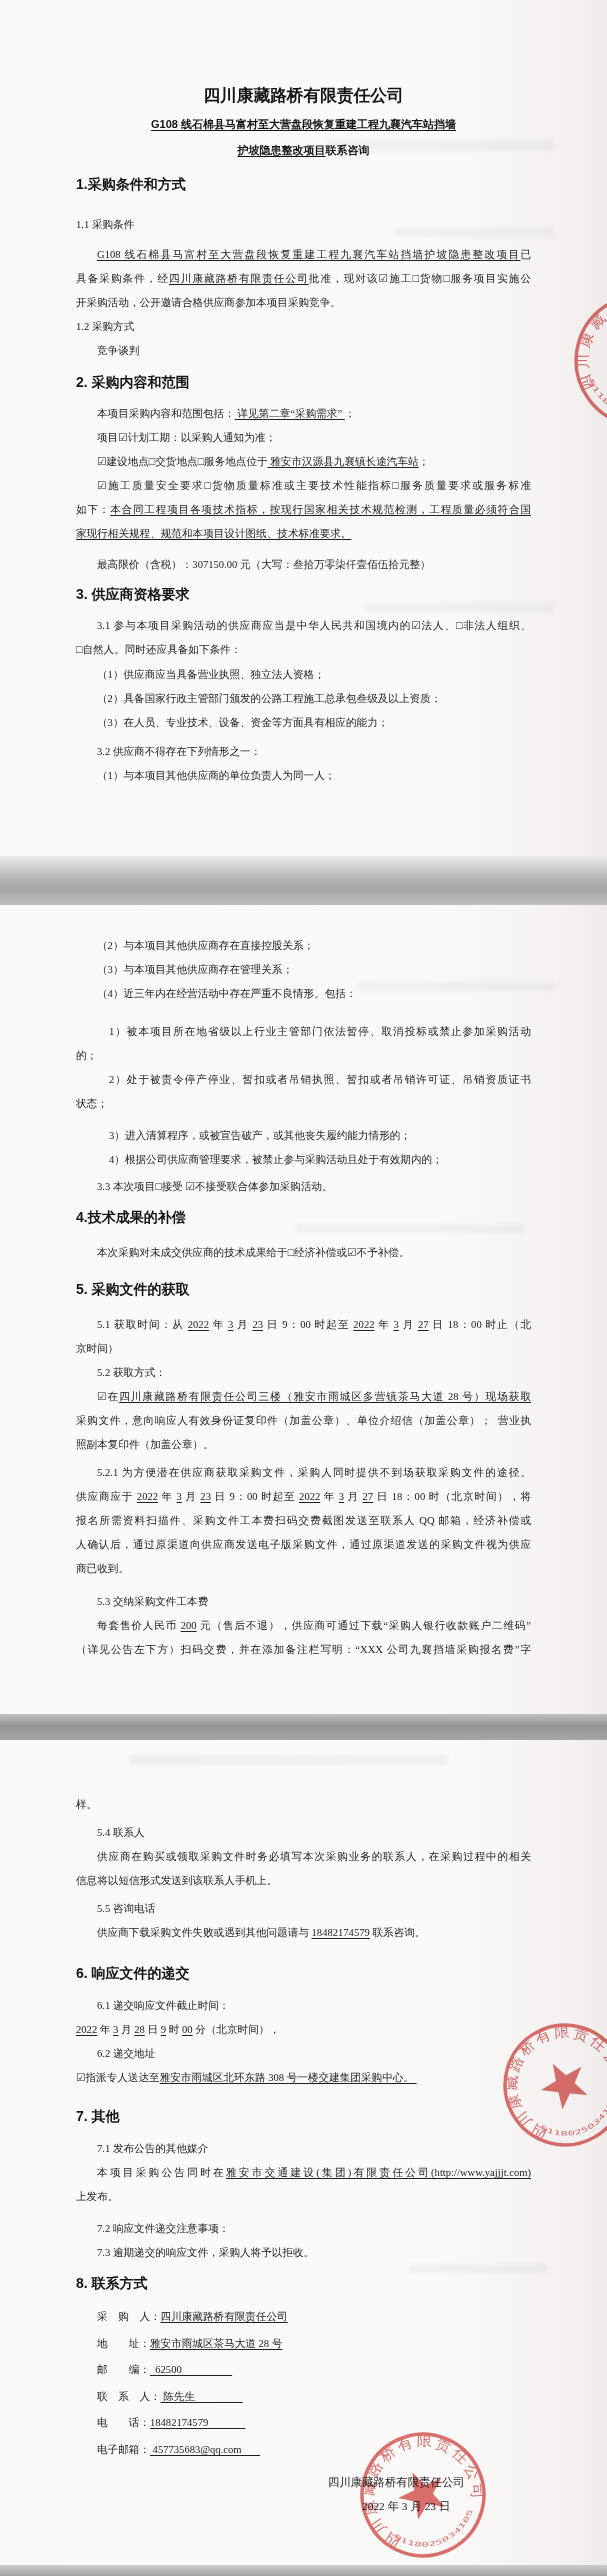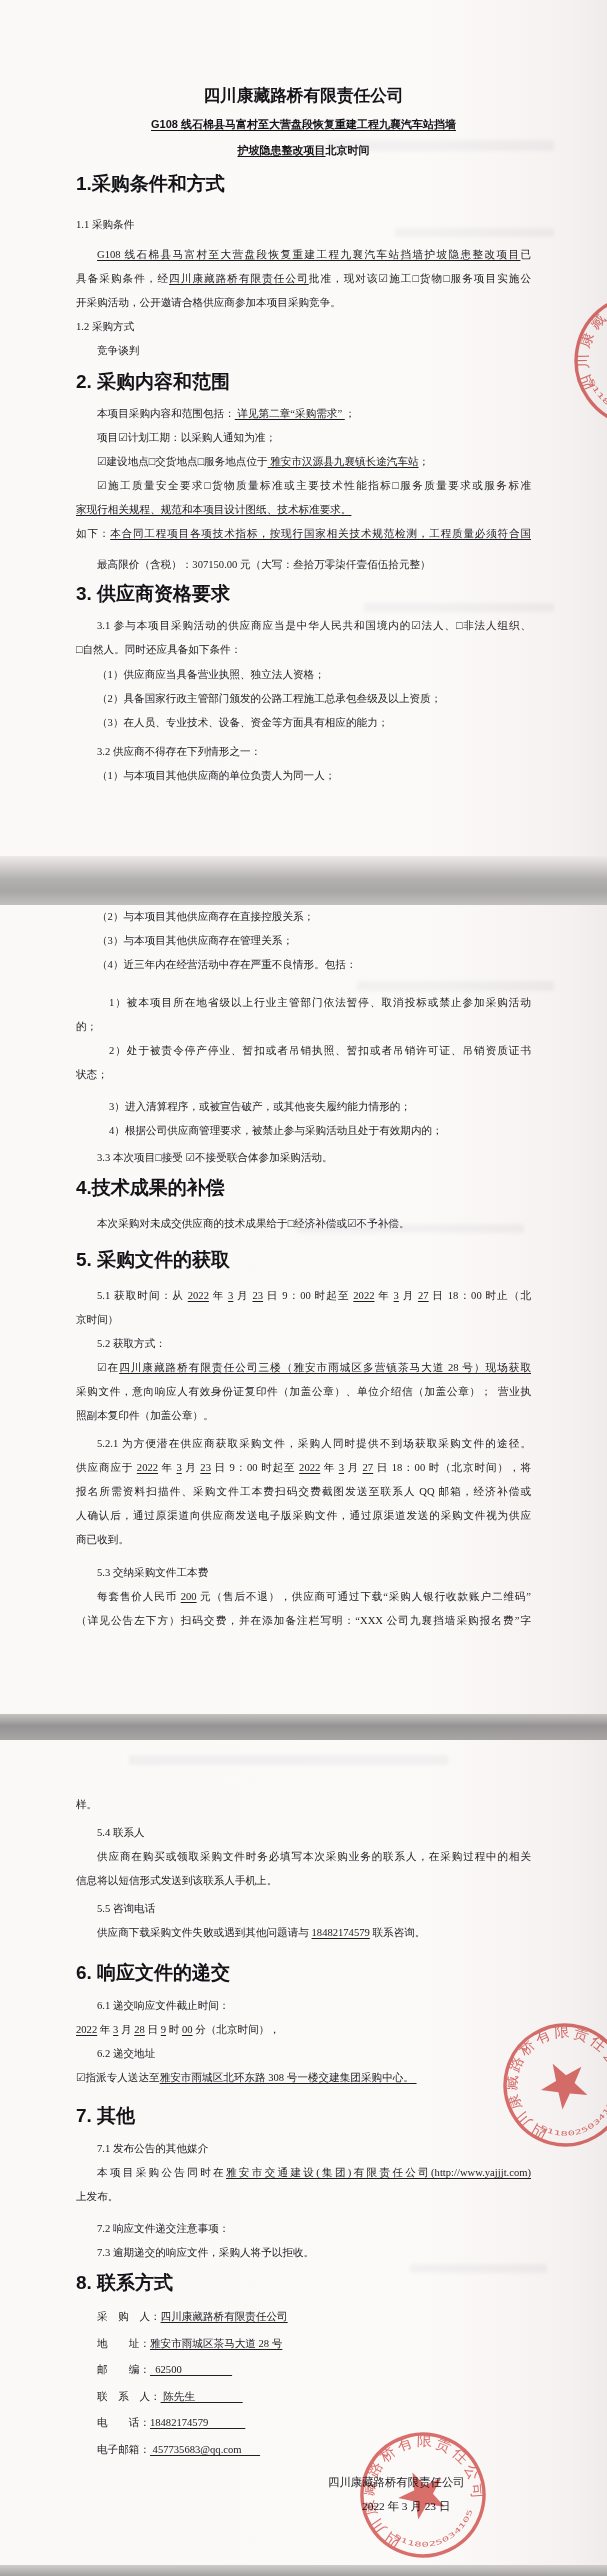--- a/index.html
+++ b/index.html
@@ -11,63 +11,63 @@
   #page-1{top:905px;height:809px;}
   #page-2{top:1740px;height:826px;}
   .band{position:absolute;left:0;width:607px;}
   #band-0{top:856px;height:49px;background:linear-gradient(180deg,#eceae9 0%,#d8d5d4 18%,#b3b0b0 48%,#a9a6a6 72%,#c2bfbf 100%);}
   #band-1{top:1714px;height:26px;background:linear-gradient(180deg,#c5c2c2 0%,#969394 45%,#a8a5a5 100%);}
   #band-2{top:2565px;height:10.6px;background:linear-gradient(180deg,#cfcccc 0%,#a5a2a2 100%);}
   .content{position:relative;padding:0 76px 0 76px;
            font-family:"Liberation Serif","DejaVu Serif",serif;
            font-size:10.6px;color:#202024;}
   #page-0 .content{padding-top:85px;}
-  #page-1 .content{}
+  #page-1 .content{padding-top:29px;}
   #page-2 .content{padding-top:53px;}
   .blk{line-height:24px;margin:0;}
   .h1{font-family:"Liberation Sans","DejaVu Sans",sans-serif;font-weight:bold;
       font-size:16.7px;line-height:21px;text-align:center;color:#141418;}
   .h1b{font-family:"Liberation Sans","DejaVu Sans",sans-serif;font-weight:bold;
       font-size:11px;line-height:26px;text-align:center;color:#141418;}
   .h2{font-family:"Liberation Sans","DejaVu Sans",sans-serif;font-weight:bold;
-      font-size:19px;line-height:24px;color:#141418;}
+      font-size:14px;line-height:24px;color:#141418;}
   .p{text-align:left;}
   .just{text-align:justify;text-align-last:justify;}
   .ind{text-indent:21px;}
   .ind2{text-indent:33px;}
   .ct{line-height:26.6px;}
   .sig{margin-left:252px;font-size:11.4px;line-height:24px;}
   .sig2{margin-left:286px;font-size:11.4px;line-height:24px;}
   .u{text-decoration:underline;text-underline-offset:2.3px;text-decoration-thickness:0.8px;}
   .bleed{position:absolute;border-radius:2.3px;background:rgba(120,120,132,0.07);filter:blur(1.5px);}
   .seal-svg{position:absolute;pointer-events:none;}
 </style>
 </head>
 <body>
 
 <div class="screen">
   <div class="page" id="page-0">
     <div class="content">
         <div class="blk h1"><span>四川康藏路桥有限责任公司</span></div>
         <div class="blk h1b" style="margin-top: 4.6px;"><span class="u">G108 线石棉县马富村至大营盘段恢复重建工程九襄汽车站挡墙</span></div>
-        <div class="blk h1b"><span class="u">护坡隐患整改项目</span><span>北京时间</span></div>
+        <div class="blk h1b"><span class="u">护坡隐患整改项目</span><span>联系咨询</span></div>
         <div class="blk h2" style="margin-top: 9px;"><span>1.采购条件和方式</span></div>
         <div class="blk p" style="margin-top: 17px;"><span>1.1 采购条件</span></div>
         <div class="blk p ind just" style="margin-top: 6px;"><span class="u">G108 线石棉县马富村至大营盘段恢复重建工程九襄汽车站挡墙护坡隐患整改项目</span><span>已</span></div>
         <div class="blk p just"><span>具备采购条件，经</span><span class="u">四川康藏路桥有限责任公司</span><span>批准，现对该☑施工□货物□服务项目实施公</span></div>
         <div class="blk p"><span>开采购活动，公开邀请合格供应商参加本项目采购竞争。</span></div>
         <div class="blk p"><span>1.2 采购方式</span></div>
         <div class="blk p ind"><span>竞争谈判</span></div>
         <div class="blk h2" style="margin-top: 7.6px;"><span>2. 采购内容和范围</span></div>
         <div class="blk p ind" style="margin-top: 7.6px;"><span>本项目采购内容和范围包括：</span><span class="u">&nbsp;详见第二章“采购需求”&nbsp;</span><span>；</span></div>
         <div class="blk p ind"><span>项目☑计划工期：以采购人通知为准；</span></div>
         <div class="blk p ind"><span>☑建设地点□交货地点□服务地点位于</span><span class="u">&nbsp;雅安市汉源县九襄镇长途汽车站</span><span>；</span></div>
         <div class="blk p ind just"><span>☑施工质量安全要求□货物质量标准或主要技术性能指标□服务质量要求或服务标准</span></div>
+        <div class="blk p just"><span>如下：</span><span class="u">本合同工程项目各项技术指标，按现行国家相关技术规范检测，工程质量必须符合国</span></div>
         <div class="blk p"><span class="u">家现行相关规程、规范和本项目设计图纸、技术标准要求。</span></div>
-        <div class="blk p just"><span>如下：</span><span class="u">本合同工程项目各项技术指标，按现行国家相关技术规范检测，工程质量必须符合国</span></div>
         <div class="blk p ind" style="margin-top: 7.6px;"><span>最高限价（含税）：307150.00 元（大写：叁拾万零柒仟壹佰伍拾元整）</span></div>
         <div class="blk h2" style="margin-top: 4.6px;"><span>3.  供应商资格要求</span></div>
         <div class="blk p ind just" style="margin-top: 7.6px;"><span>3.1 参与本项目采购活动的供应商应当是中华人民共和国境内的☑法人、□非法人组织、</span></div>
         <div class="blk p"><span>□自然人。同时还应具备如下条件：</span></div>
         <div class="blk p ind" style="margin-top: 1.5px;"><span>（1）供应商应当具备营业执照、独立法人资格；</span></div>
         <div class="blk p ind"><span>（2）具备国家行政主管部门颁发的公路工程施工总承包叁级及以上资质；</span></div>
         <div class="blk p ind"><span>（3）在人员、专业技术、设备、资金等方面具有相应的能力；</span></div>
         <div class="blk p ind" style="margin-top: 4.6px;"><span>3.2 供应商不得存在下列情形之一：</span></div>
         <div class="blk p ind"><span>（1）与本项目其他供应商的单位负责人为同一人；</span></div>
       </div>

